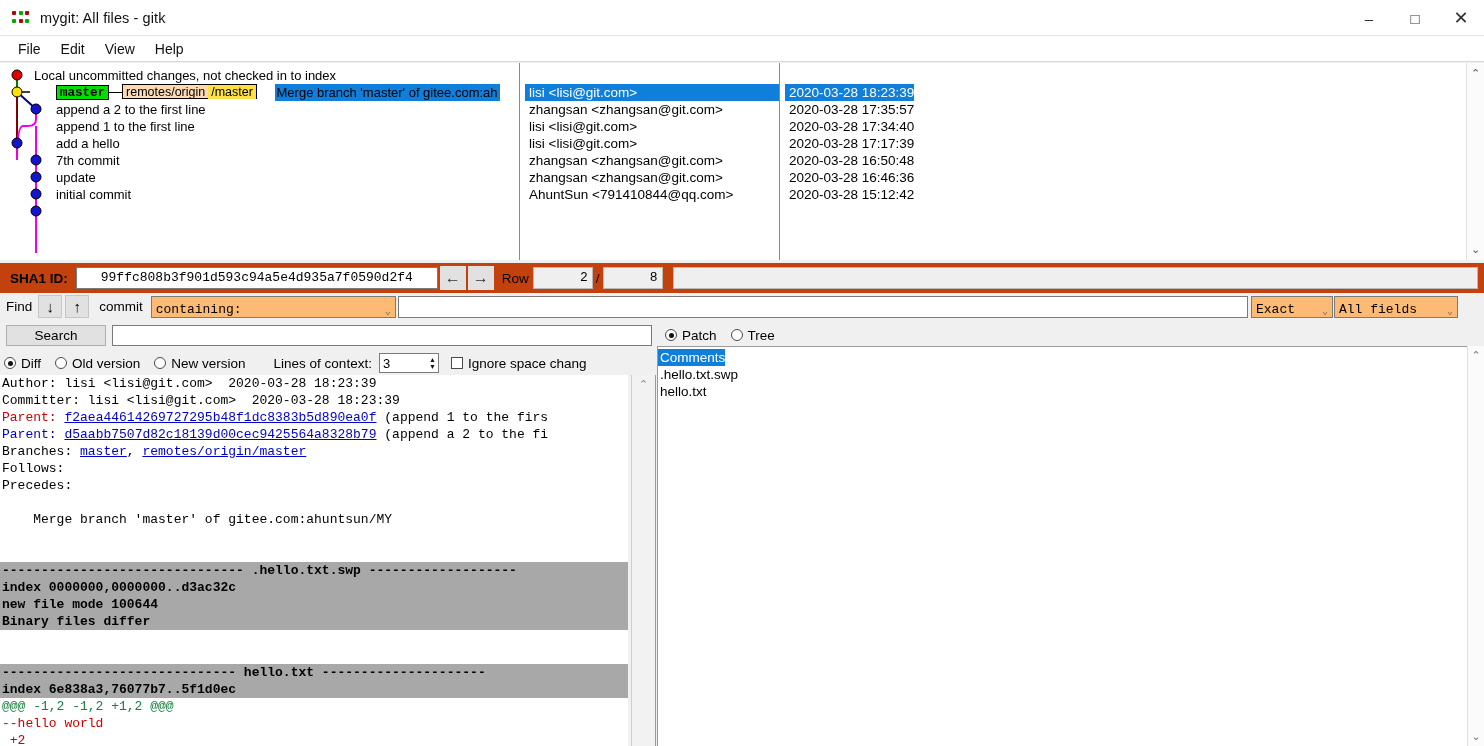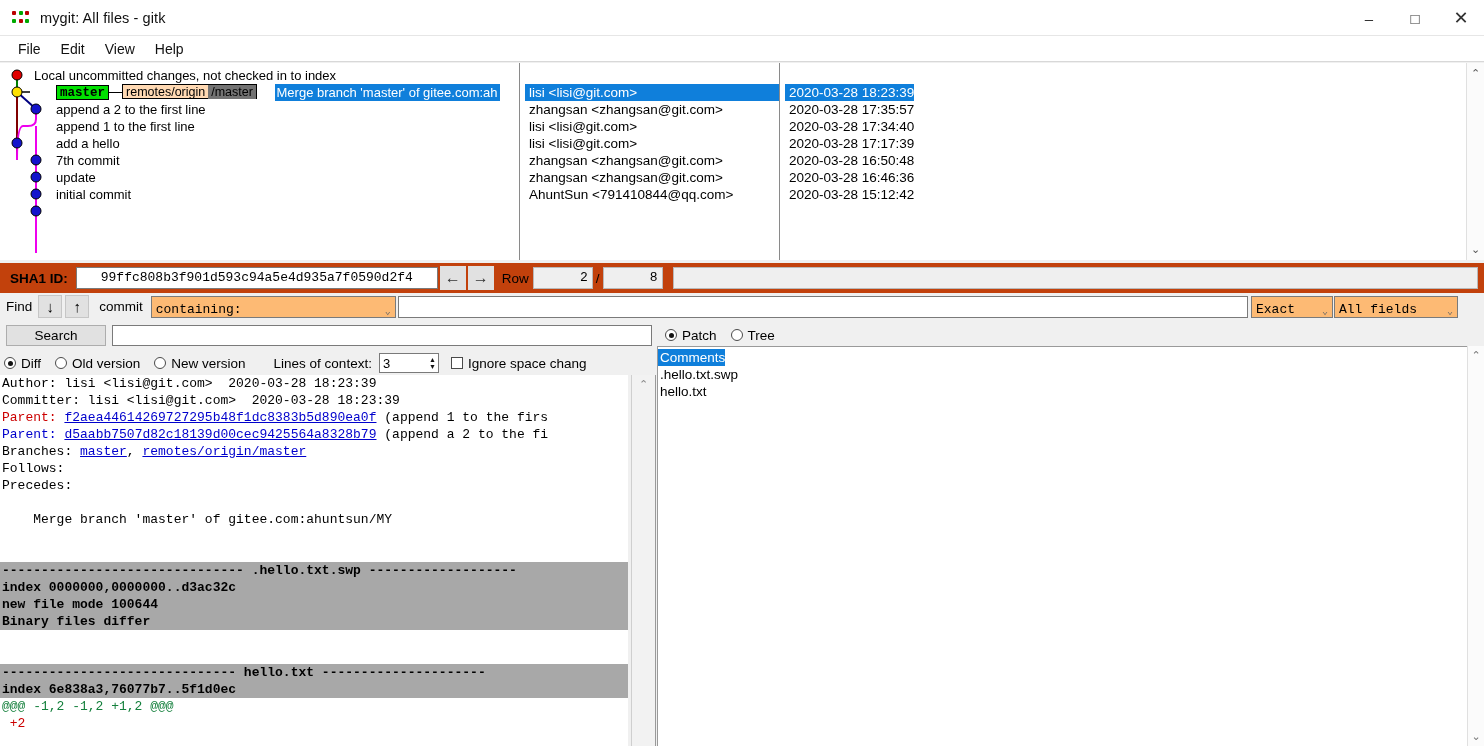--- a/index.html
+++ b/index.html
@@ -45,27 +45,27 @@
   .col { position: relative; height: 197px; overflow: hidden; background:#fff; }
   .col-graph { width: 520px; border-right: 1px solid #8a8a8a; }
   .col-author { width: 255px; border-right: 1px solid #8a8a8a; margin-left: 5px; }
   .col-date { width: 655px; margin-left: 5px; }
   .glist { padding-top: 4px; }
 
   
   .graph-svg { position: absolute; left: 0; top: 0; width: 120px; height: 197px; }
   .msgcol { position: absolute; left: 34px; top: 0; }
   .msg { height: 17px; line-height: 17px; white-space: nowrap; }
-  .msg.sel { background: #0f7fdb; color: #ffffff; padding: 0 2px; }
+  .msg.sel { background: #0f7fdb; color: #000000; padding: 0 2px; }
   .reftag { display: inline-block; height: 15px; line-height: 14px; font-size: 12.5px;
             border: 1px solid #000; padding: 0 3px; vertical-align: 1px; }
   .ref-green { background: #00e000; font-weight: bold; font-family: "Liberation Mono", monospace; }
   .ref-remote { background: #ffd9b3; padding: 0; border: 1px solid #000; }
   .ref-remote span.a { padding: 0 3px; }
-  .ref-remote span.b { background: #737373; padding: 0 3px; }
+  .ref-remote span.b { background: #fde047; padding: 0 3px; }
   .ref-dash { display: inline-block; width: 13px; border-top: 1px solid #000; vertical-align: 4px; }
 
   .authrow, .daterow { height: 17px; line-height: 17px; font-size: 13.5px; white-space: nowrap;
                        padding-left: 4px; }
   .authrow.sel, .daterow.sel { background: #0f7fdb; color: #fff; }
 
   
   .vsb { position: absolute; right: 0; top: 0; width: 18px; height: 197px;
          background: #fbfbfb; border-left: 1px solid #e0e0e0;
          display: flex; flex-direction: column; justify-content: space-between; align-items: center; }
@@ -359,20 +359,21 @@
       <div class="dline">&nbsp;</div>
       <div class="dline hdr"><span class="c-bold">------------------------------- .hello.txt.swp -------------------</span></div>
       <div class="dline hdr"><span class="c-bold">index 0000000,0000000..d3ac32c</span></div>
       <div class="dline hdr"><span class="c-bold">new file mode 100644</span></div>
       <div class="dline hdr"><span class="c-bold">Binary files differ</span></div>
       <div class="dline">&nbsp;</div>
       <div class="dline">&nbsp;</div>
       <div class="dline hdr"><span class="c-bold">------------------------------ hello.txt ---------------------</span></div>
       <div class="dline hdr"><span class="c-bold">index 6e838a3,76077b7..5f1d0ec</span></div>
       <div class="dline"><span class="c-hunk">@@@ -1,2 -1,2 +1,2 @@@</span></div>
+      <div class="dline"><span class="c-del">--hello world</span></div>
       <div class="dline"><span class="c-del"> +2</span></div>
     </div>
   <div class="diff-vsb">
     <div class="up">⌃</div>
   </div>
 
   <div class="rightpane">
     <div class="patchtree">
       <div class="optitem" style="margin-left:8px;">
         <span class="radio on"></span>

